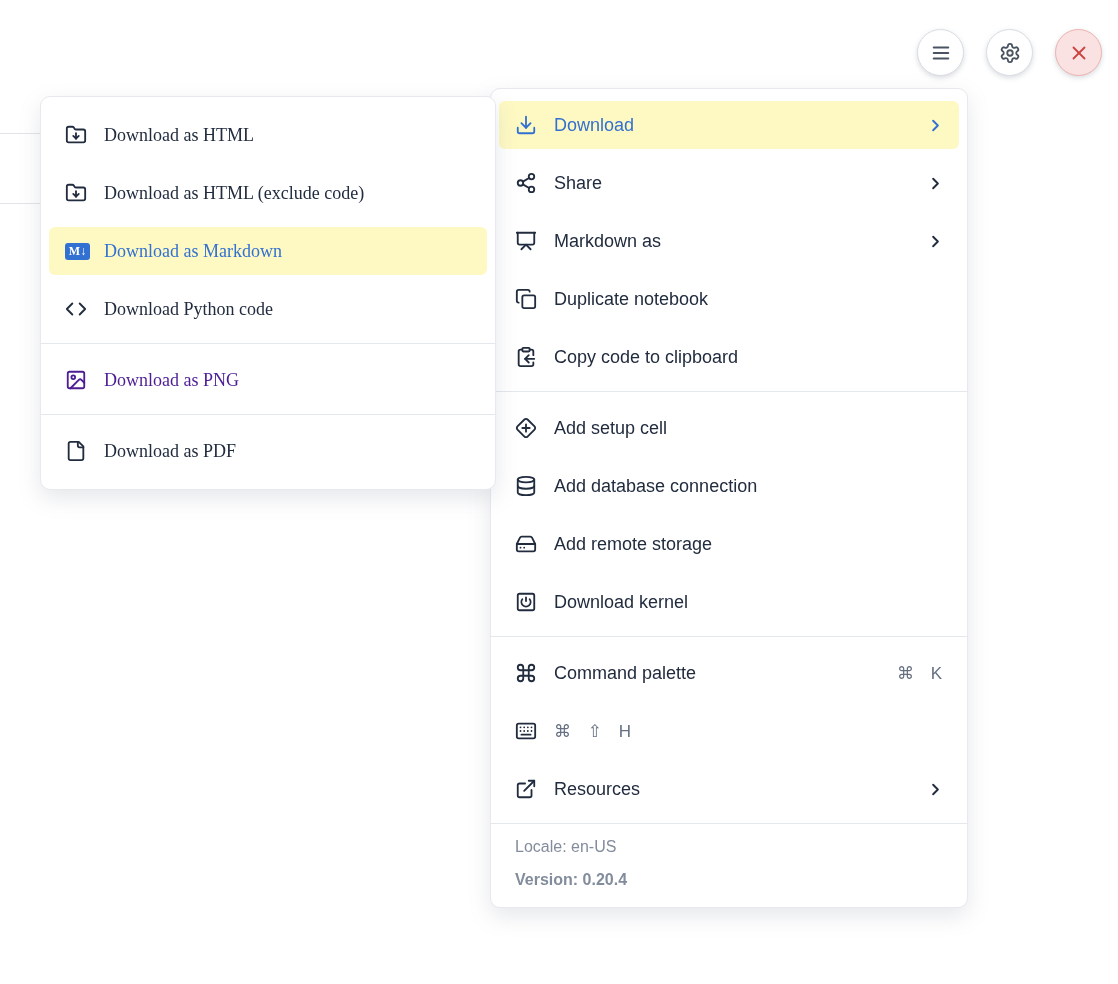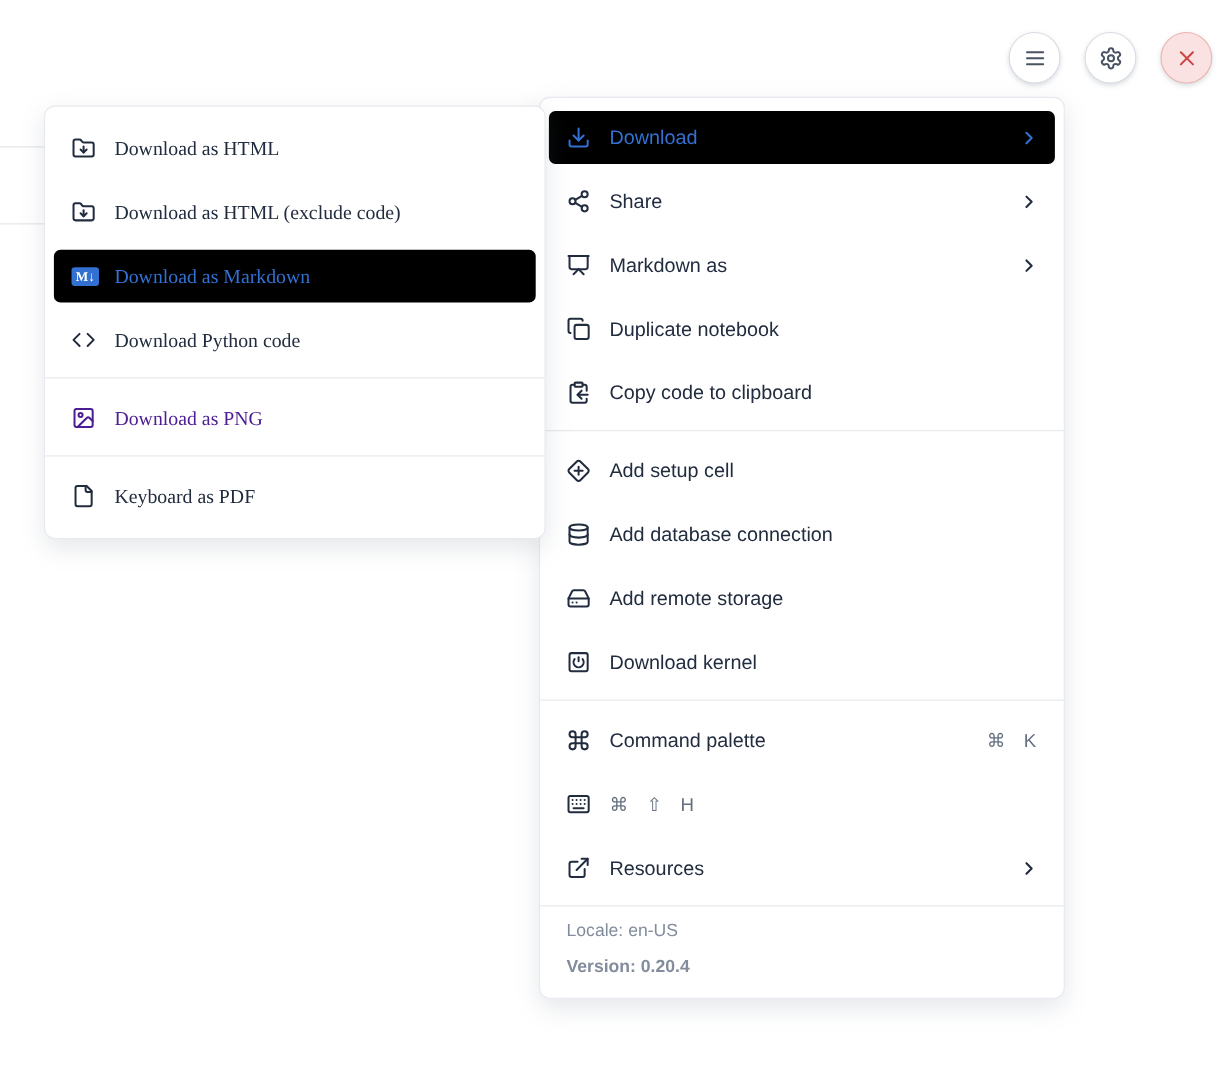--- a/index.html
+++ b/index.html
@@ -36,21 +36,21 @@
   }
   #main-menu   { left:490px; top:88px; width:478px; height:820px; padding:12px 0 0; z-index:5; }
   #download-submenu { left:40px; top:96px; width:456px; height:394px; padding:14px 0 0; z-index:10;font-family:Liberation Serif, serif; }
 
   .menu-item {
     display:flex; align-items:center;
     height:48px; margin:0 8px 10px; padding:0 14px 0 16px;
     border-radius:6px; font-size:18px; line-height:1;
     color:#222c3f; cursor:pointer; white-space:nowrap;
   }
-  .menu-item.active   { background:#000000; color:#3270d2; }
+  .menu-item.active   { background:#fef9c3; color:#3270d2; }
   .menu-item.disabled { color:#4c1d95; cursor:default; }
 
   .icon, .chevron {
     fill:none; stroke:currentColor; stroke-width:2;
     stroke-linecap:round; stroke-linejoin:round; flex:none;
   }
   .menu-item .icon { width:22px; height:22px; margin-right:17px; }
   .menu-item .label { flex:1; }
   .chevron { width:19px; height:19px; stroke-width:2.4; }
   .shortcut { font-size:17px; color:#667082; letter-spacing:3px; word-spacing:6px; }
@@ -286,15 +286,15 @@
     <span class="label">Download as PNG</span>
   </div>
 
   <div class="menu-divider"></div>
 
   <div class="menu-item">
     <svg class="icon" viewBox="0 0 24 24">
         <path d="M15 2H6a2 2 0 0 0-2 2v16a2 2 0 0 0 2 2h12a2 2 0 0 0 2-2V7Z"></path>
         <path d="M14 2v4a2 2 0 0 0 2 2h4"></path>
       </svg>
-    <span class="label">Keyboard as PDF</span>
+    <span class="label">Download as PDF</span>
   </div>
 </div>
 
 </body></html>

